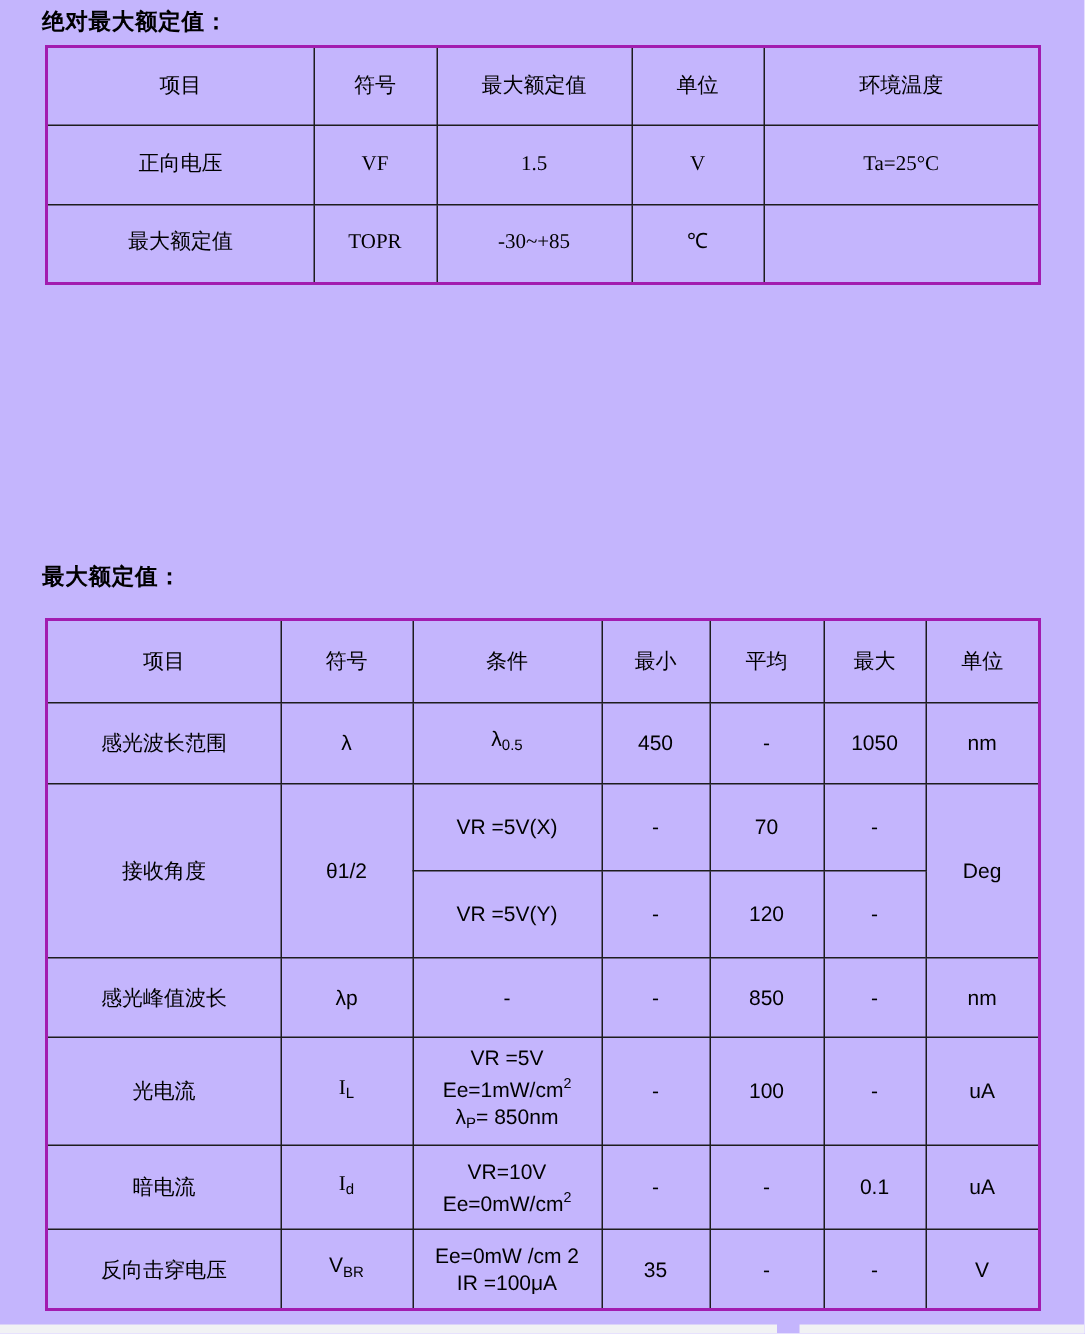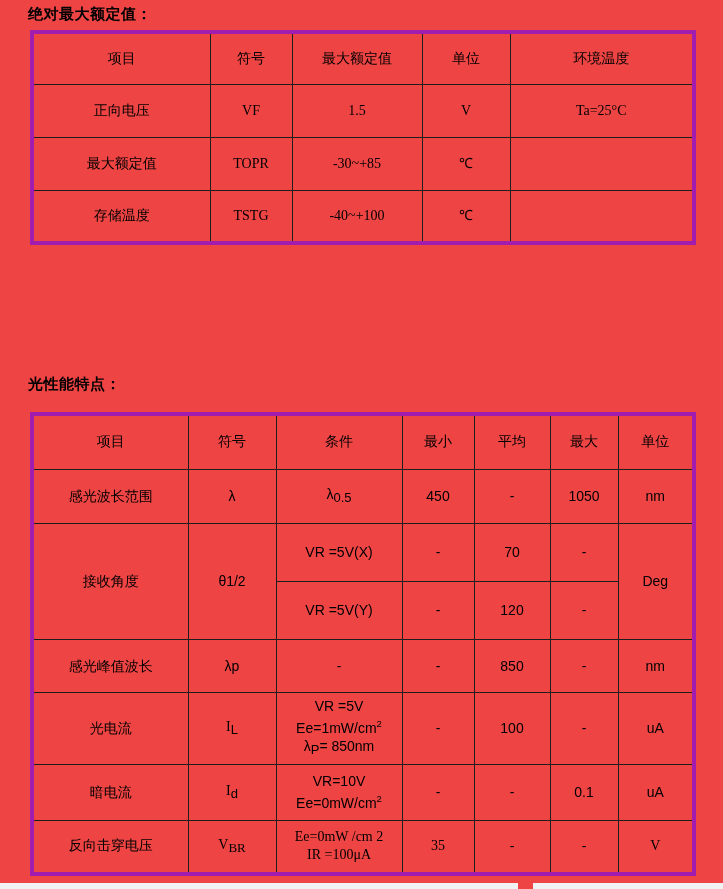--- a/index.html
+++ b/index.html
@@ -4,56 +4,56 @@
 <style>
   * { margin:0; padding:0; box-sizing:border-box; }
   html,body { background:#ffffff; }
   body {
     width:723px; height:889px;
     font-family:"Liberation Sans","DejaVu Sans",sans-serif;
     color:#000;
   }
   .page {
     position:relative; width:723px; height:889px;
-    background:#ef4444; overflow:hidden;
+    background:#c4b5fd; overflow:hidden;
   }
   .sec-title {
     position:absolute; left:28px;
     font-size:15px; font-weight:bold; letter-spacing:.5px;
     white-space:nowrap;
   }
   #title1 { top:5px; }
   #title2 { top:375px; }
 
   table.spec {
     position:absolute; left:30px; width:662px;
     border-collapse:collapse; table-layout:fixed;
-    border:4px solid #a21caf;
+    border:2px solid #a21caf;
   }
   #table1 { top:30px; }
   #table2 { top:412px; }
   th, td {
     border:1.5px solid #1d1d1d;
     text-align:center; vertical-align:middle;
     font-size:14px; font-weight:normal;
     padding:0 2px; overflow:hidden;
   }
   #table1 thead tr { height:52px; }
   #table1 tbody tr { height:53px;font-family:Liberation Serif, serif; }
   #table2 thead tr { height:55px; }
   #table2 tbody tr:nth-child(1) { height:54px; }
   #table2 tbody tr:nth-child(2) { height:58px; }
   #table2 tbody tr:nth-child(3) { height:58px;margin-left:27px; }
   #table2 tbody tr:nth-child(4) { height:53px; }
   #table2 tbody tr:nth-child(5) { height:72px; }
   #table2 tbody tr:nth-child(6) { height:56px;margin-top:39px; }
-  #table2 tbody tr:nth-child(7) { height:54px;font-family:Liberation Serif, serif; }
+  #table2 tbody tr:nth-child(7) { height:54px; }
 
   .cl { line-height:18px; }
-  .sub { font-size:13px; vertical-align:-3px; }
+  .sub { font-size:10px; vertical-align:-3px; }
   .sup { font-size:9.5px; vertical-align:6px; }
   .serif { font-family:"Liberation Serif","DejaVu Serif",serif; }
 
   .frag {
     position:absolute; top:883px; height:6px;
     background:#f1f2f4;
   }
   #fragL { left:0; width:518px; }
   #fragR { left:533px; width:190px; }
 </style>
@@ -109,41 +109,24 @@
           <td>
             <div class="cl"><span>-30~+85</span></div>
           </td>
           <td>
             <div class="cl"><span>℃</span></div>
           </td>
           <td>
             <div class="cl"><span></span></div>
           </td>
         </tr>
-        <tr>
-          <td>
-            <div class="cl"><span>存储温度</span></div>
-          </td>
-          <td>
-            <div class="cl"><span>TSTG</span></div>
-          </td>
-          <td>
-            <div class="cl"><span>-40~+100</span></div>
-          </td>
-          <td>
-            <div class="cl"><span>℃</span></div>
-          </td>
-          <td>
-            <div class="cl"><span></span></div>
-          </td>
-        </tr>
       </tbody>
   </table>
 
-  <div class="sec-title" id="title2">光性能特点：</div>
+  <div class="sec-title" id="title2">最大额定值：</div>
 
   <table class="spec" id="table2">
     <colgroup>
       <col style="width:156px">
         <col style="width:88px">
         <col style="width:126px">
       <col style="width:72px">
         <col style="width:76px">
         <col style="width:68px">
       <col style="width:76px">

